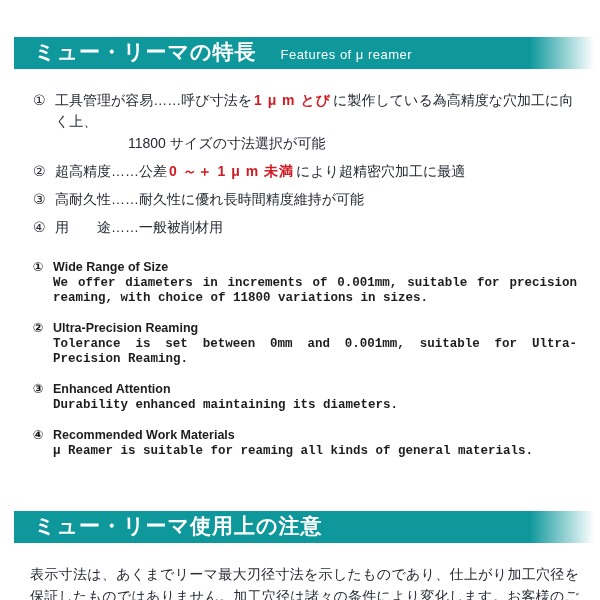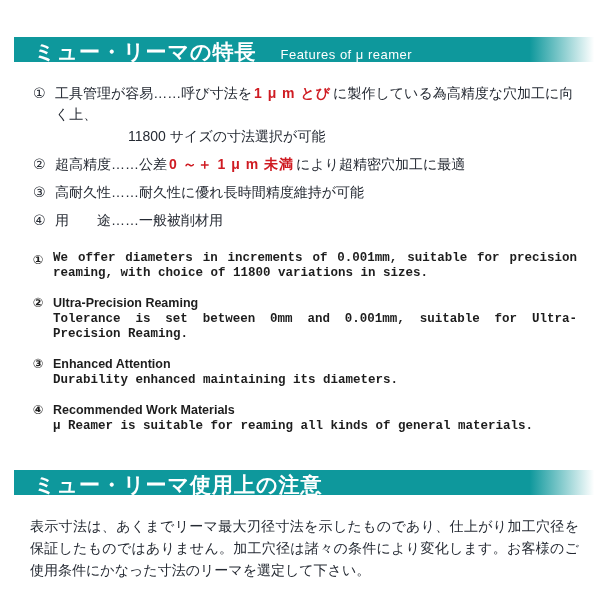--- a/index.html
+++ b/index.html
@@ -9,29 +9,29 @@
     background: #ffffff;
     font-family: "Liberation Sans", "DejaVu Sans", sans-serif;
     overflow: hidden;
   }
   .page { position: relative; width: 600px; height: 600px; }
 
   
   .bar {
     margin-left: 14px;
     width: 586px;
-    height: 25px;
+    height: 32px;
     background: linear-gradient(90deg, #0e989c 0%, #0e989c 88%, rgba(14,152,156,0) 99%);
     display: flex;
     align-items: baseline;
     color: #ffffff;
     white-space: nowrap;
   }
   .bar1 { margin-top: 37px; }
-  .bar2 { margin-top: 36px; gap: 28px; }
+  .bar2 { margin-top: 52px; gap: 28px; }
   .bar-title-jp {
     font-size: 21px;
     font-weight: bold;
     margin-left: 20px;
     letter-spacing: 1px;
     line-height: 29px;
   }
   .bar-title-en {
     font-size: 13px;
     font-weight: normal;
@@ -110,20 +110,21 @@
     <div class="jp-row">
       <span class="jp-num">④</span>
       <span class="jp-text">用　　途……一般被削材用</span>
     </div>
   </div>
 
   <div class="en-list">
     <div class="en-item">
       <span class="en-num">①</span>
       <span class="en-content">
+        <div class="en-heading">Wide Range of Size</div>
         <div class="en-body">We offer diameters in increments of 0.001mm, suitable for precision reaming, with choice of 11800 variations in sizes.</div>
       </span>
     </div>
     <div class="en-item">
       <span class="en-num">②</span>
       <span class="en-content">
         <div class="en-heading">Ultra-Precision Reaming</div>
         <div class="en-body">Tolerance is set between 0mm and 0.001mm, suitable for Ultra-Precision Reaming.</div>
       </span>
     </div>

